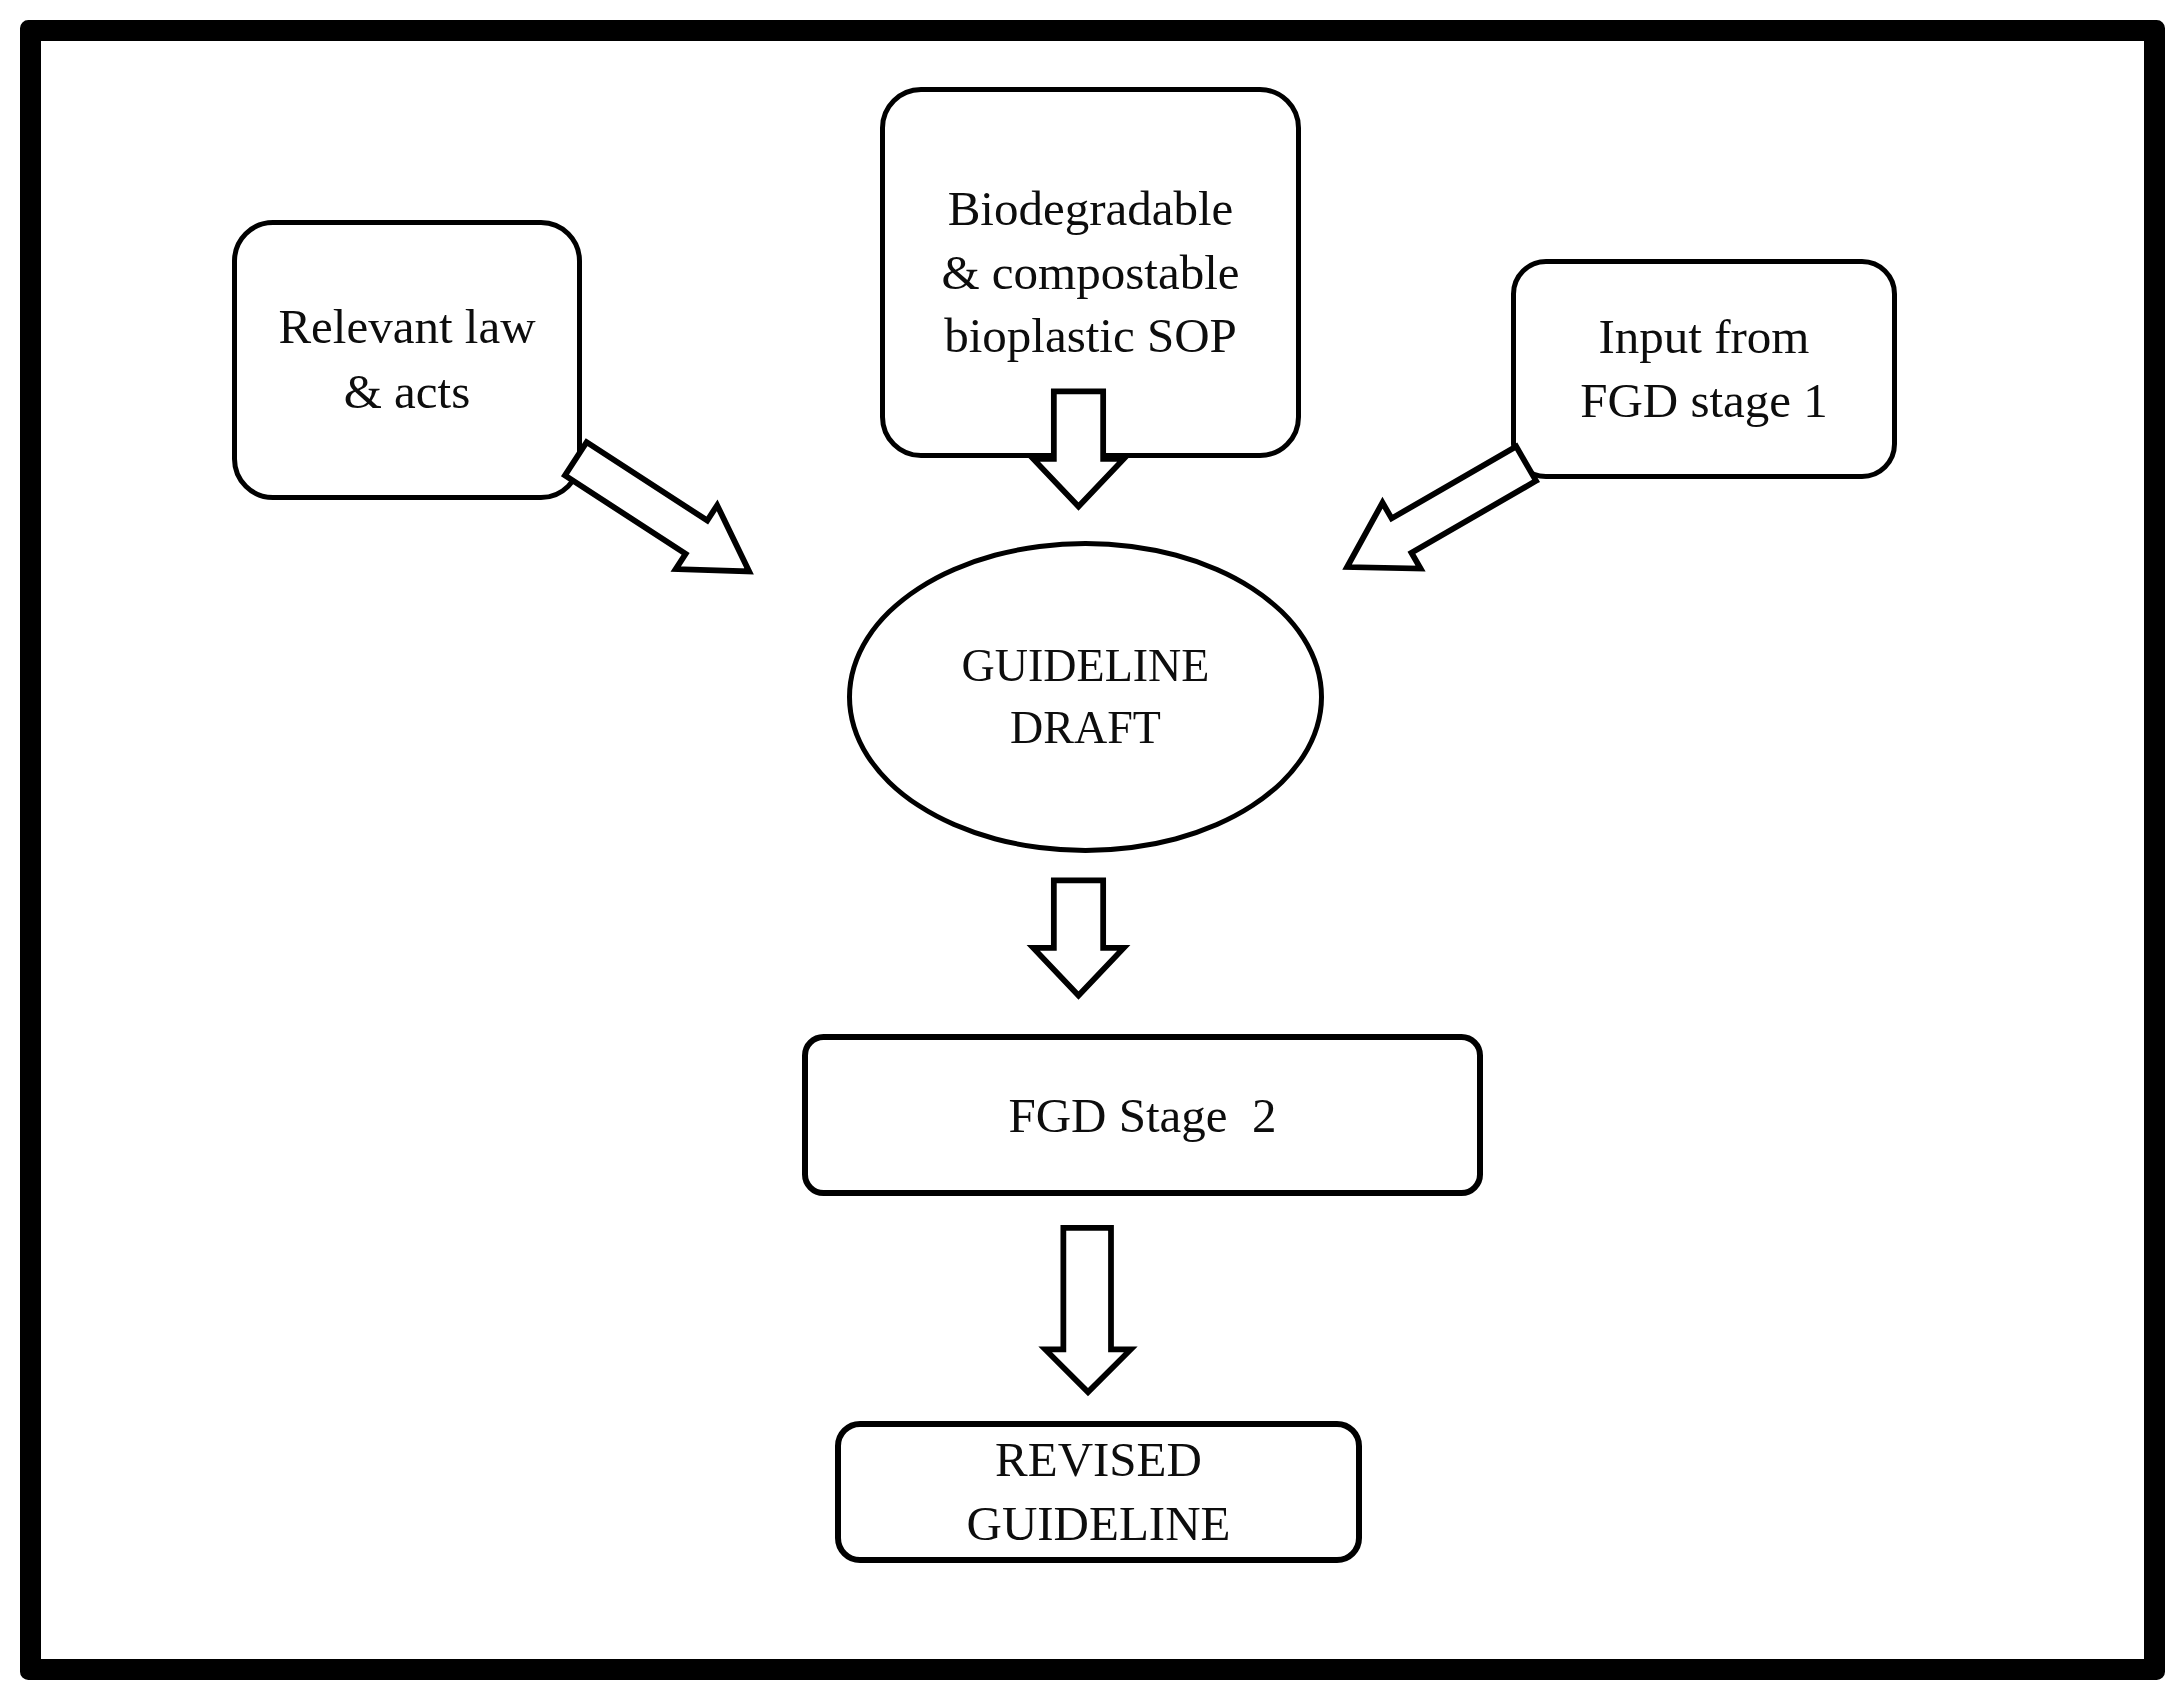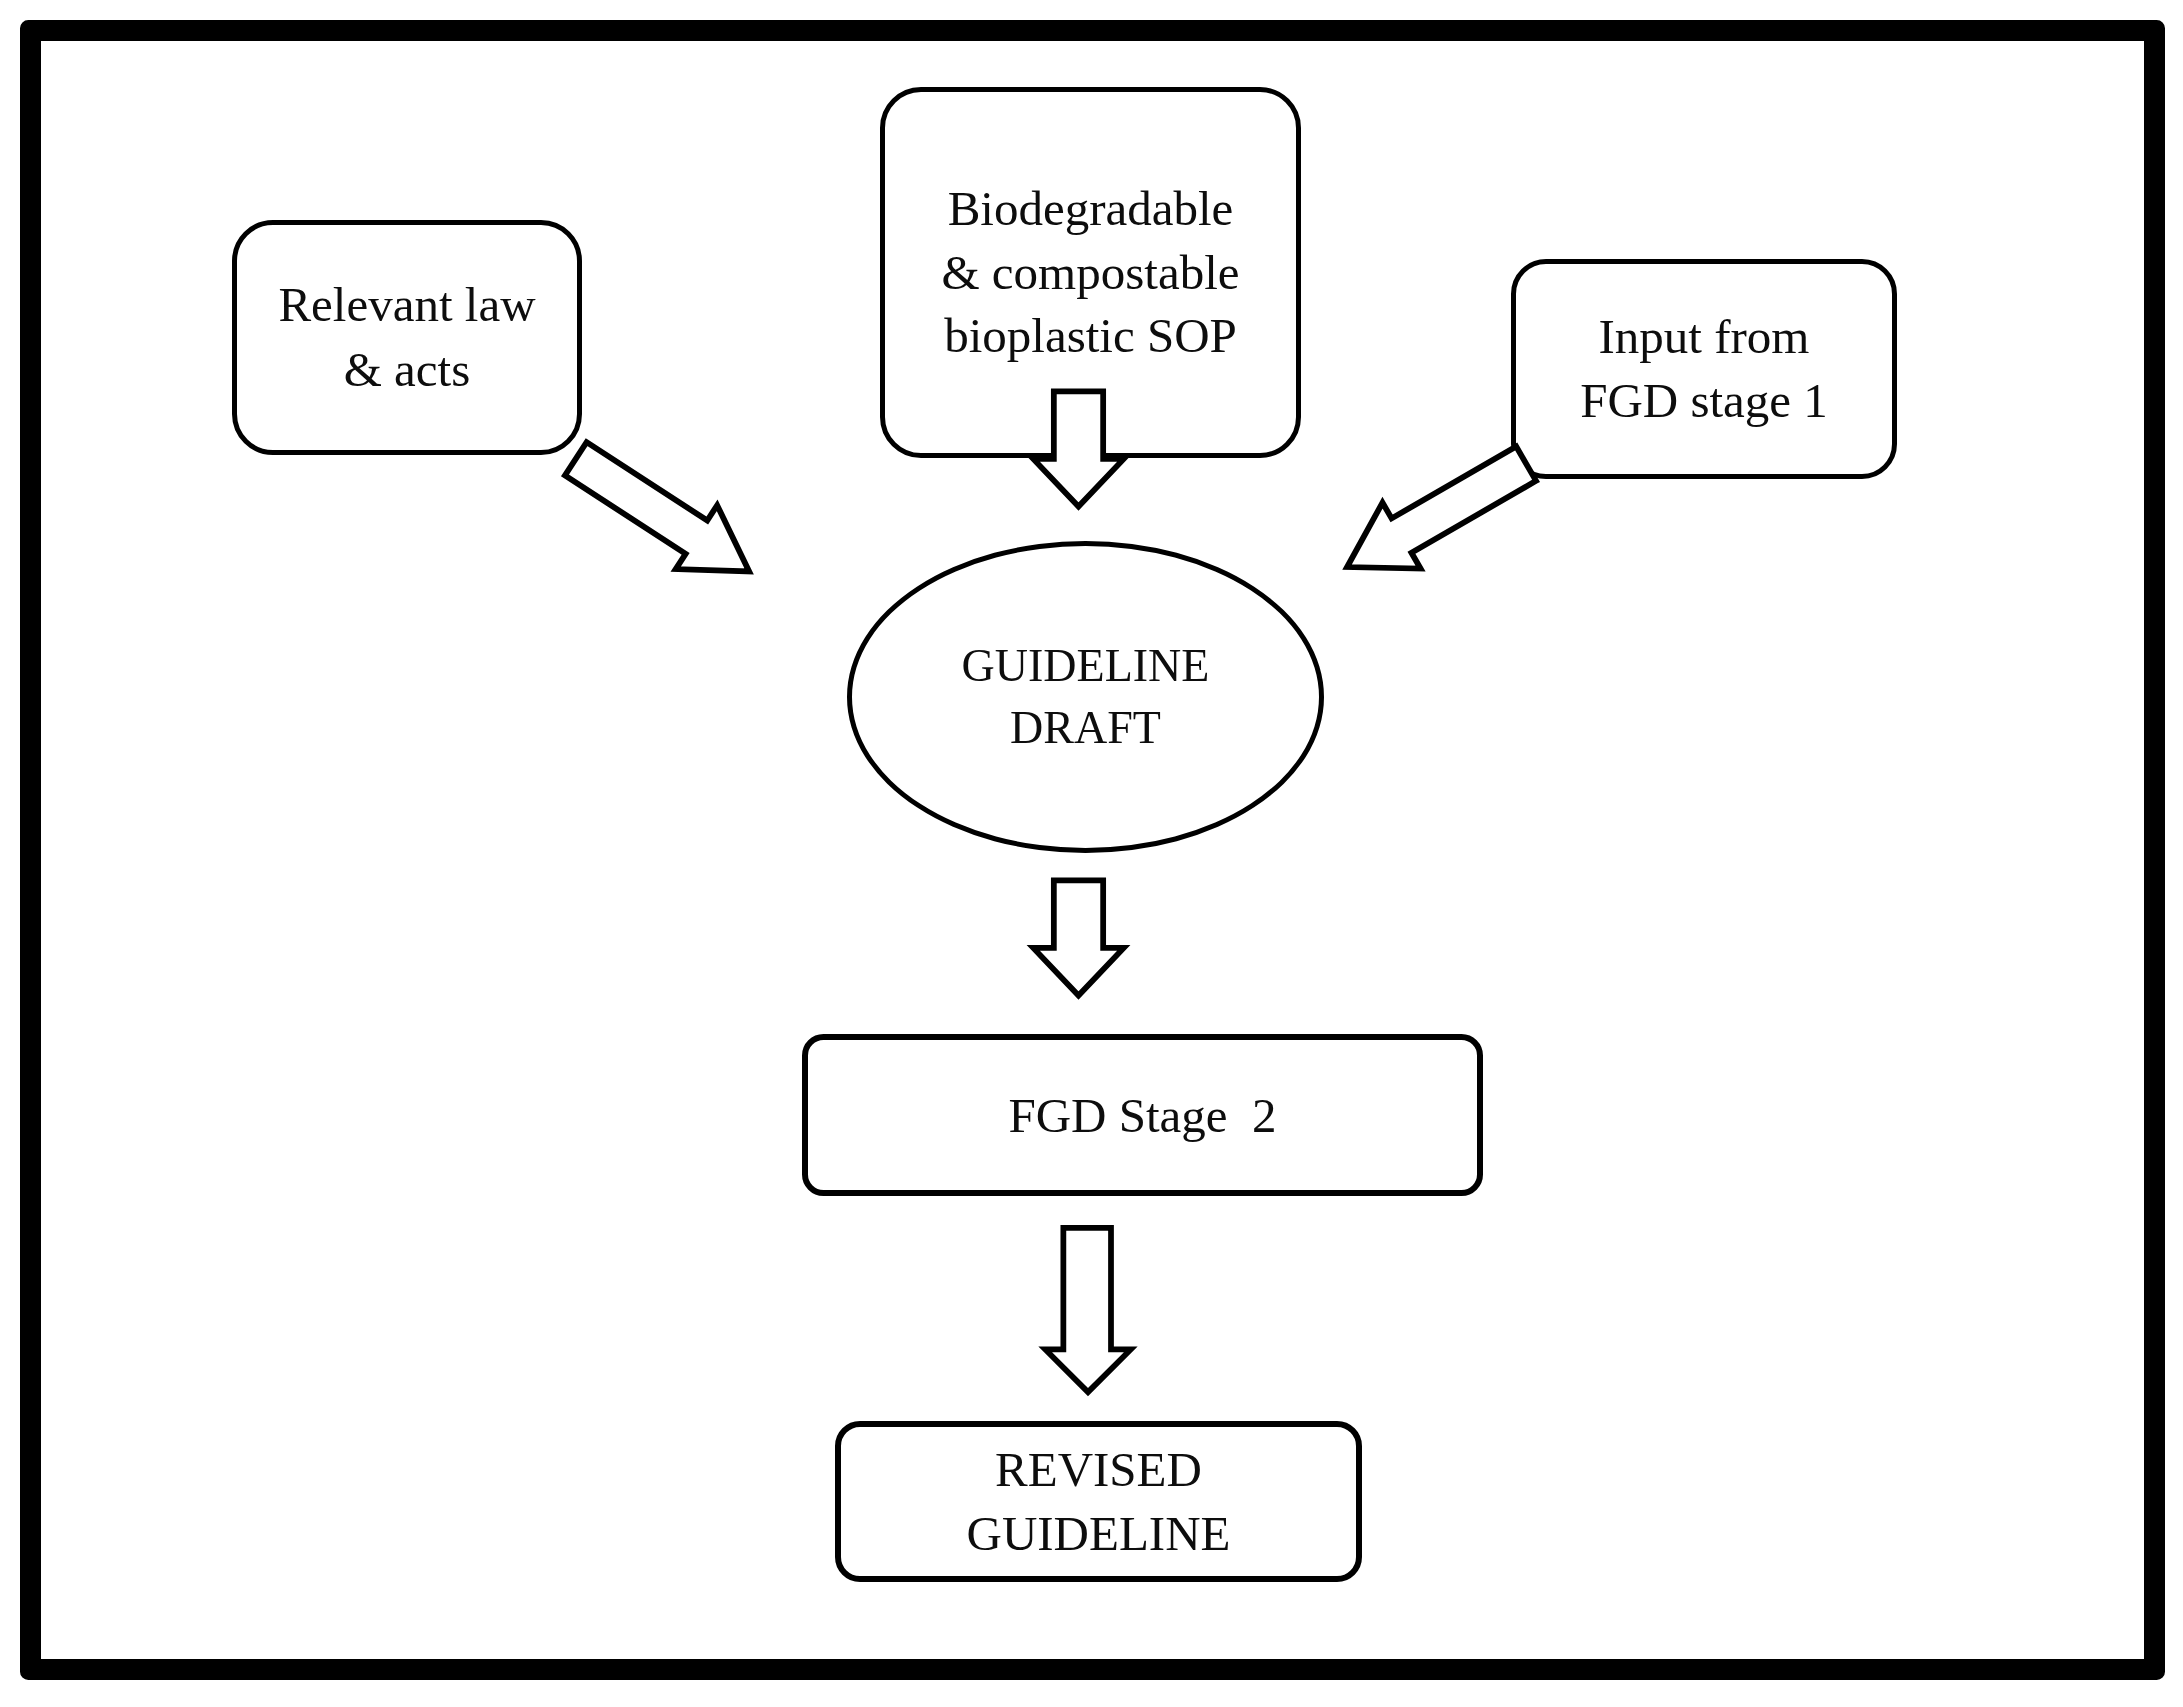--- a/index.html
+++ b/index.html
@@ -33,42 +33,42 @@
     display: flex;
     align-items: center;
     justify-content: center;
     text-align: center;
   }
   .node-label {
     white-space: pre-wrap;
     display: block;
   }
   #node-law {
-    left: 232px; top: 220px; width: 350px; height: 235px;
+    left: 232px; top: 220px; width: 350px; height: 280px;
     border-radius: 41px; font-size: 49px; line-height: 1.32;
   }
   #node-sop {
     left: 880px; top: 87px; width: 421px; height: 371px;
     border-radius: 41px; font-size: 49px; line-height: 1.3;
   }
   #node-fgd1 {
     left: 1511px; top: 259px; width: 386px; height: 220px;
     border-radius: 35px; font-size: 49px; line-height: 1.3;
   }
   #node-draft {
     left: 847px; top: 541px; width: 477px; height: 312px;
     border: 5px solid #000000; border-radius: 50%;
     font-size: 46px; line-height: 1.35;
   }
   #node-fgd2 {
     left: 802px; top: 1034px; width: 681px; height: 162px;
     border-width: 6.6px; border-radius: 21.5px; font-size: 49px;
   }
   #node-revised {
-    left: 835px; top: 1421px; width: 527px; height: 161px;
+    left: 835px; top: 1421px; width: 527px; height: 142px;
     border-width: 6.6px; border-radius: 25px; font-size: 49px; line-height: 1.3;
   }
   .arrow {
     position: absolute;
   }
   .arrow svg {
     display: block;
     overflow: visible;
   }
   #arrow-sop-draft   { left: 1030px; top: 388px; }

